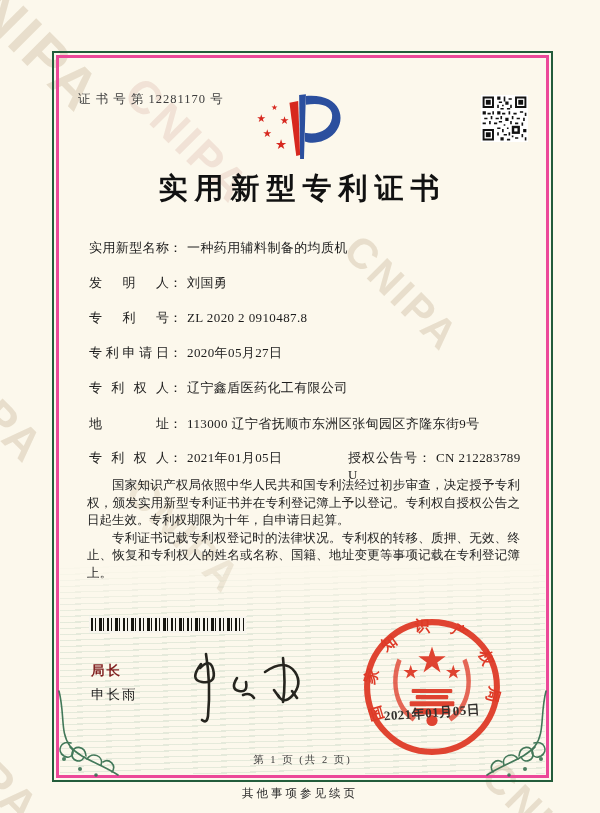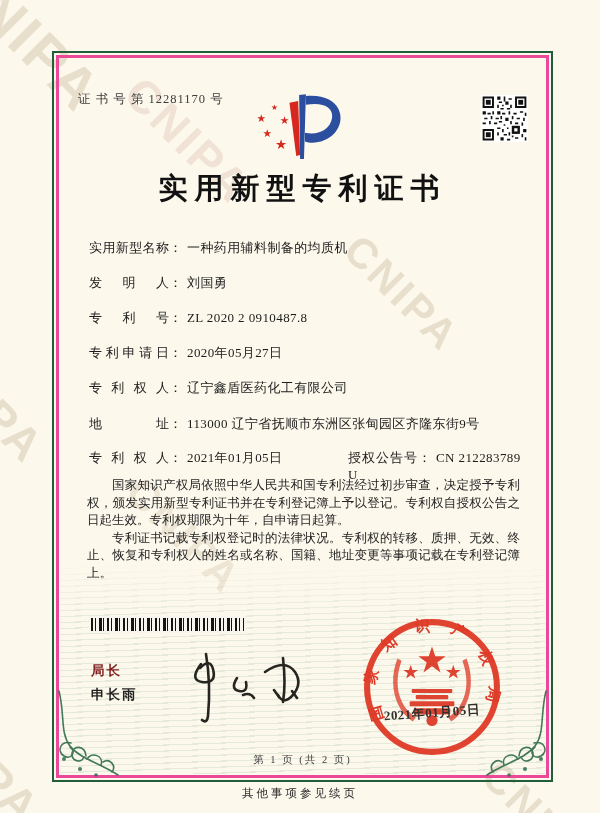--- a/index.html
+++ b/index.html
@@ -72,21 +72,21 @@
   .body-text p{margin:0;text-indent:2em;}
   
   .barcode{
     position:absolute;left:32px;top:560px;width:153px;height:13px;
     background:repeating-linear-gradient(90deg,
       #15150f 0 2px,#f7f5ee 2px 4px,#15150f 4px 5px,#f7f5ee 5px 8px,
       #15150f 8px 11px,#f7f5ee 11px 12px,#15150f 12px 13px,#f7f5ee 13px 16px);
     outline:2px solid #f7f5ee;
   }
   .sig-title{position:absolute;left:32px;top:604px;font-size:13.5px;font-weight:700;color:#7f1d1d;letter-spacing:2px;}
-  .sig-name{position:absolute;left:32px;top:628px;font-size:13.5px;font-weight:700;color:#222;letter-spacing:2px;}
+  .sig-name{position:absolute;left:32px;top:628px;font-size:13.5px;font-weight:400;color:#222;letter-spacing:2px;}
   .sig-hand{position:absolute;left:112px;top:590px;}
   .seal{position:absolute;left:302px;top:558px;width:142px;height:142px;}
   .seal-date{
     position:absolute;left:0;top:88px;width:100%;text-align:center;
     font-size:13px;font-weight:700;color:#33312e;letter-spacing:.5px;
     transform:rotate(-4deg);
   }
   .page-no{
     position:absolute;left:0;top:695px;width:100%;text-align:center;
     font-size:10.5px;color:#3d3d3d;letter-spacing:2px;

